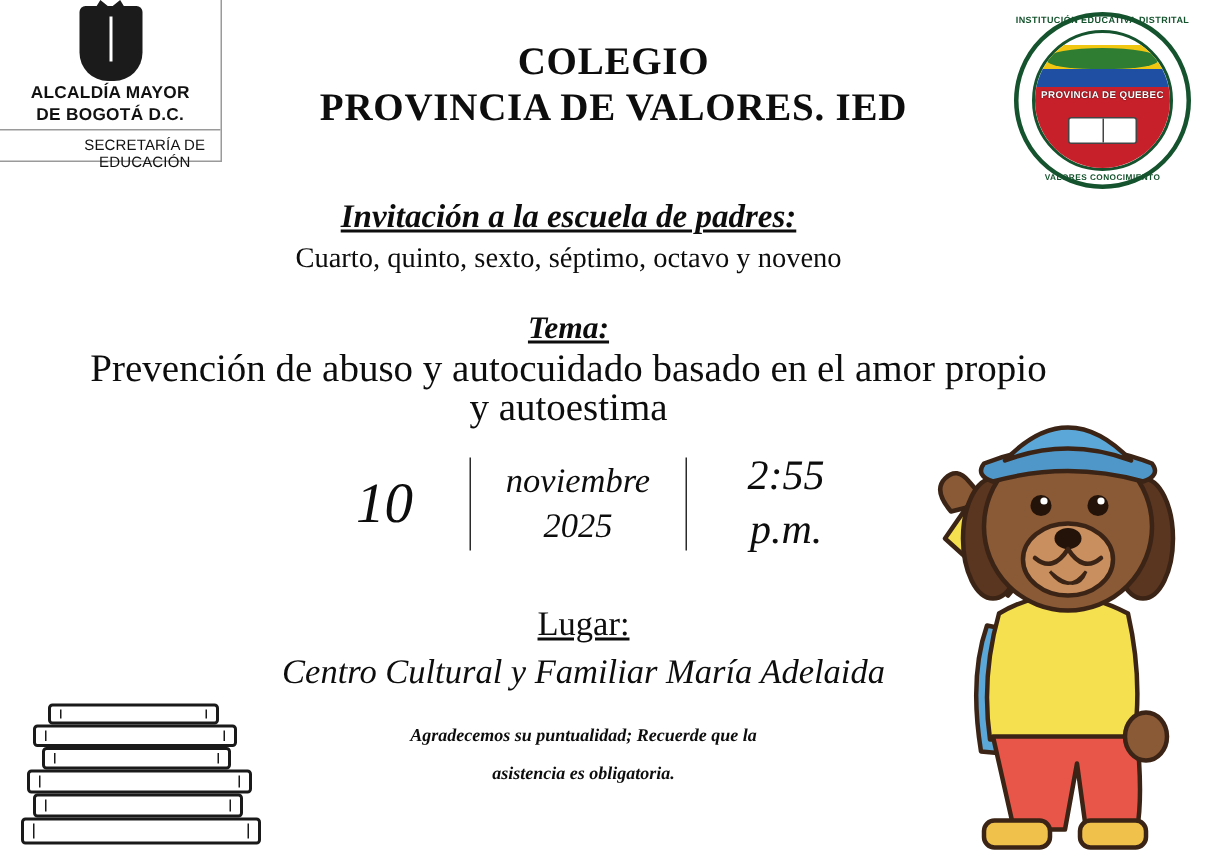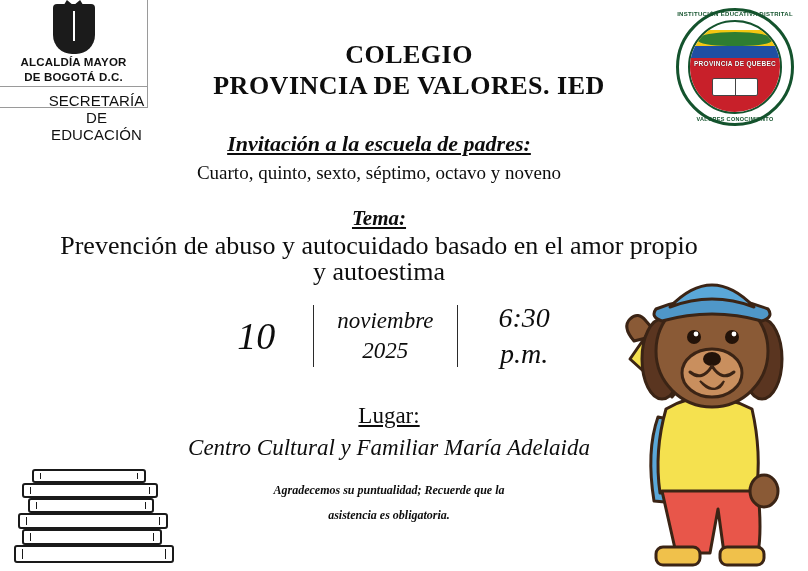--- a/index.html
+++ b/index.html
@@ -67,21 +67,21 @@
     font-family: "Liberation Sans", sans-serif;
     font-weight: bold;
     font-size: 11.5px;
     line-height: 12.5px;
     letter-spacing: 0.2px;
     color: #111111;
     margin-top: 2px;
   }
   .city-sub {
     font-family: "Liberation Sans", sans-serif;
-    font-size: 15px;
+    font-size: 10px;
     color: #111111;
     margin-top: 5px;
     letter-spacing: 0.1px;
     margin-left: 46px;
   }
   .city-divider {
     width: 100%;
     height: 1px;
     background: #9a9a9a;
     margin-top: 3px;
@@ -188,21 +188,20 @@
     left: 160px;
     right: 150px;
     top: 26px;
     text-align: center;
   }
   .school-line1 {
     font-size: 26px;
     font-weight: bold;
     letter-spacing: 0.5px;
     line-height: 30px;
-    margin-top: 14px;
   }
   .school-line2 {
     font-size: 26px;
     font-weight: bold;
     letter-spacing: 0.5px;
     line-height: 32px;
   }
 
   .body-block {
     position: absolute;
@@ -384,21 +383,21 @@
 
 <div class="datetime">
   <div class="dt-cell dt-day">10</div>
   <div class="dt-sep"></div>
   <div class="dt-cell dt-month">
     <div>noviembre</div>
     <div>2025</div>
   </div>
   <div class="dt-sep"></div>
   <div class="dt-cell dt-time">
-    <div>6:30</div>
+    <div>2:55</div>
     <div>p.m.</div>
   </div>
 </div>
 
 <div class="place">
   <div class="place-title">Lugar:</div>
   <div class="place-name">Centro Cultural y Familiar María Adelaida</div>
 </div>
 
 <div class="note">

